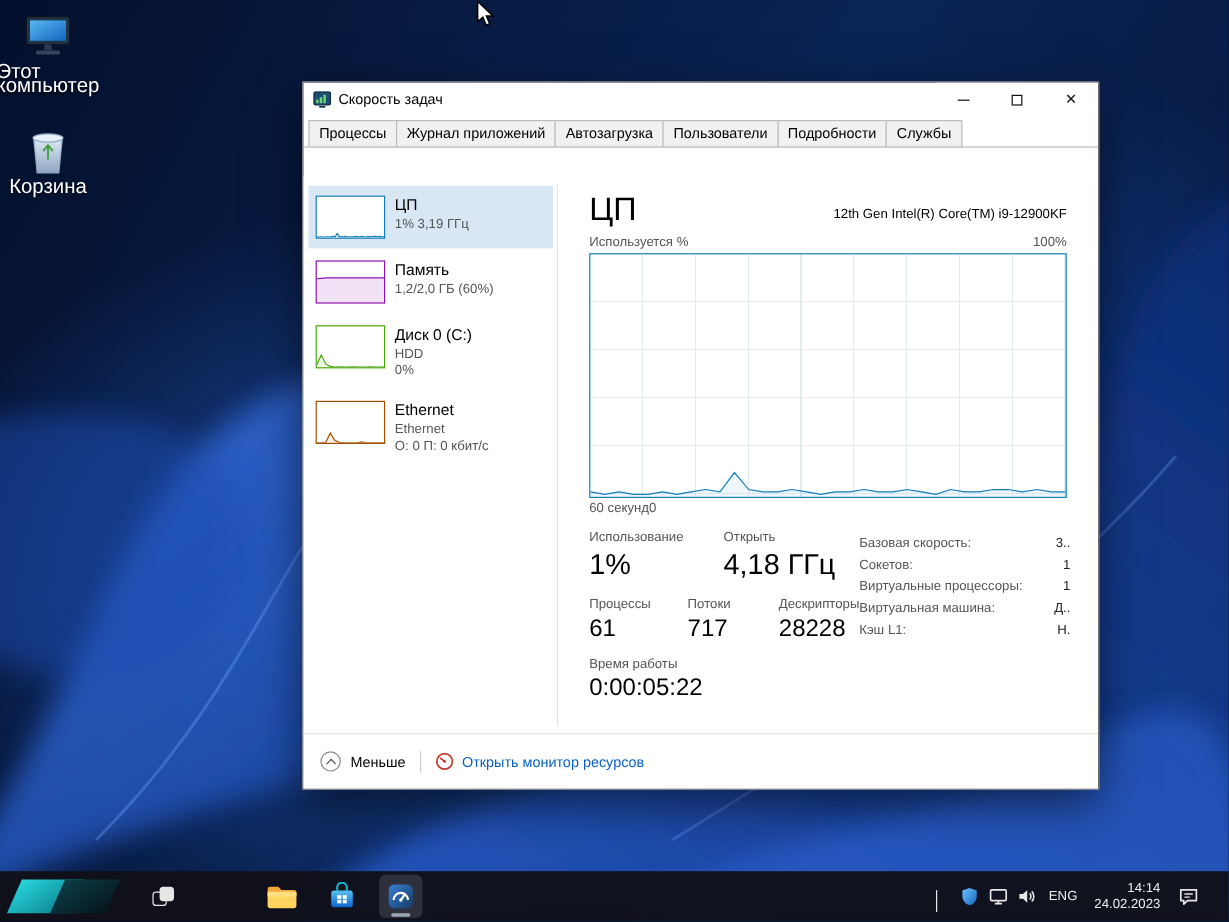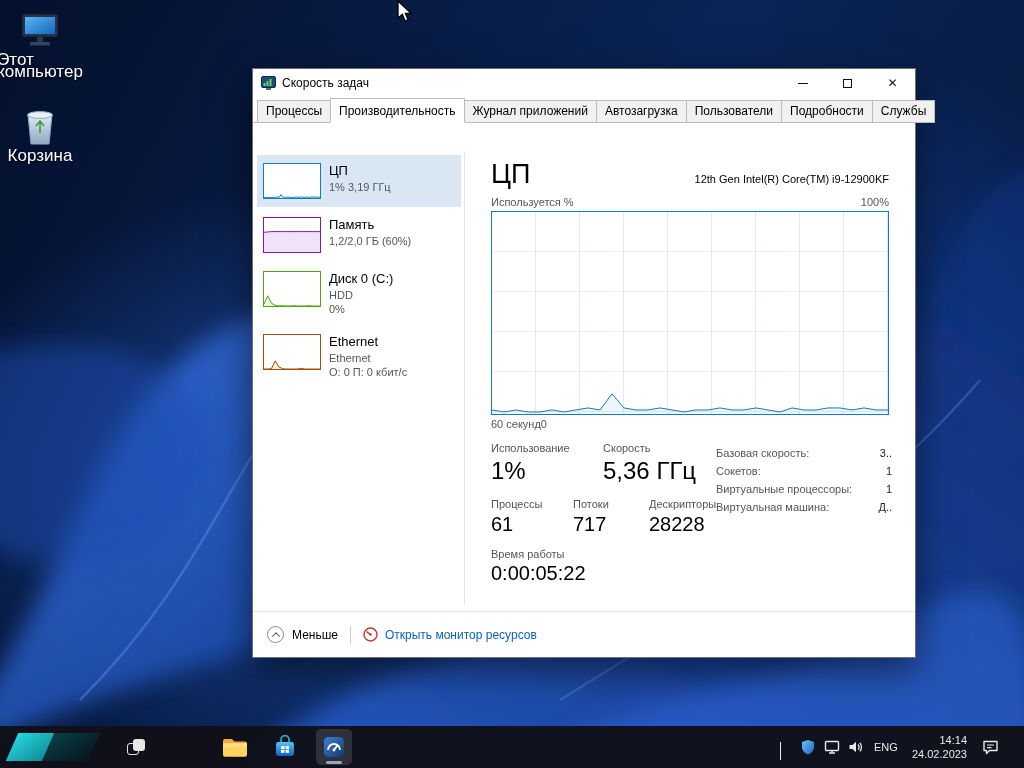--- a/index.html
+++ b/index.html
@@ -171,21 +171,20 @@
         </button>
       <button class="tm-ctl">
           <span class="glyph-close">✕</span>
         </button>
     </div>
   </div>
 
 
   <div class="tm-tabs">
     <span class="tab">Процессы</span>
-    <span class="tab active">Производительность</span>
     <span class="tab">Журнал приложений</span>
     <span class="tab">Автозагрузка</span>
     <span class="tab">Пользователи</span>
     <span class="tab">Подробности</span>
     <span class="tab">Службы</span>
   </div>
 
   <div class="tm-content">
     <div class="v-sep"></div>
 
@@ -257,23 +256,23 @@
             <polyline points="0.00,98.00 3.03,99.00 6.06,98.00 9.09,99.00 12.12,99.00 15.15,98.00 18.18,99.00 21.21,98.00 24.24,97.00 27.27,98.00 30.30,90.00 33.33,97.00 36.36,98.00 39.39,98.00 42.42,97.00 45.45,98.00 48.48,99.00 51.52,98.00 54.55,98.00 57.58,97.00 60.61,98.00 63.64,98.00 66.67,97.00 69.70,98.00 72.73,99.00 75.76,97.00 78.79,98.00 81.82,98.00 84.85,97.00 87.88,97.00 90.91,98.00 93.94,97.00 96.97,98.00 100.00,98.00" fill="none" stroke="#117dbb" stroke-width="1" vector-effect="non-scaling-stroke"></polyline>
           </svg>
       </div>
       <div class="graph-bottom">
         <span>60 секунд</span>
         <span>0</span>
       </div>
 
       <div class="stats">
         <span class="stat-label" style="left:0;top:0;">Использование</span>
-        <span class="stat-label" style="left:112px;top:0;">Скорость</span>
+        <span class="stat-label" style="left:112px;top:0;">Открыть</span>
         <span class="stat-value" style="left:0;top:15px;">1%</span>
-        <span class="stat-value" style="left:112px;top:15px;">5,36 ГГц</span>
+        <span class="stat-value" style="left:112px;top:15px;">4,18 ГГц</span>
 
         <span class="stat-label" style="left:0;top:56px;">Процессы</span>
         <span class="stat-label" style="left:82px;top:56px;">Потоки</span>
         <span class="stat-label" style="left:158px;top:56px;">Дескрипторы</span>
         <span class="stat-value md" style="left:0;top:71px;">61</span>
         <span class="stat-value md" style="left:82px;top:71px;">717</span>
         <span class="stat-value md" style="left:158px;top:71px;">28228</span>
 
         <span class="stat-label" style="left:0;top:106px;">Время работы</span>
         <span class="stat-value md" style="left:0;top:120px;">0:00:05:22</span>
@@ -288,20 +287,24 @@
               <span class="rv">1</span>
             </div>
           <div class="rrow">
               <span>Виртуальные процессоры:</span>
               <span class="rv">1</span>
             </div>
           <div class="rrow">
               <span>Виртуальная машина:</span>
               <span class="rv">Д..</span>
             </div>
+          <div class="rrow">
+              <span>Кэш L1:</span>
+              <span class="rv">Н.</span>
+            </div>
         </div>
       </div>
     </div>
   </div>
 
   <div class="tm-footer">
     <button class="less-btn">
       <span class="circle">
           <span class="chev-up"></span>
         </span>

